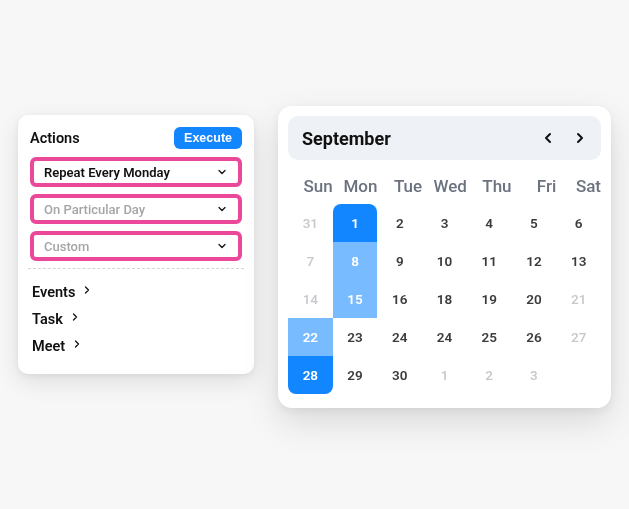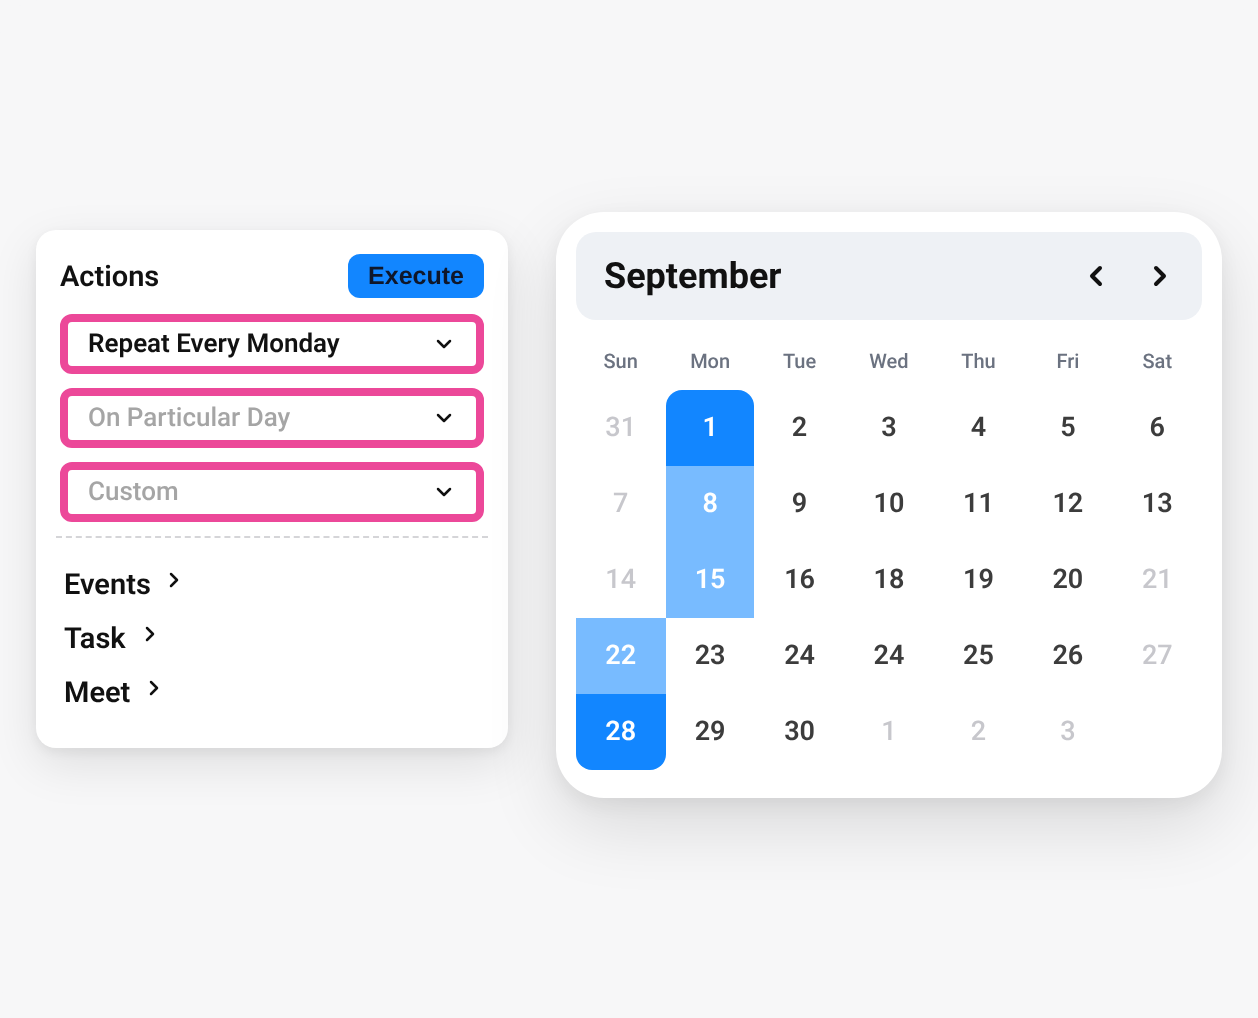--- a/index.html
+++ b/index.html
@@ -27,21 +27,21 @@
   }
   .actions-header {
     display: flex; align-items: center; justify-content: space-between;
     margin-bottom: 8px;
   }
   .actions-title {
     font-size: 14.5px; font-weight: 600; color: #111;
   }
   .execute-btn {
     background: #1286ff;
-    color: #0f172a;
+    color: #ffffff;
     border: none;
     border-radius: 6px;
     font-size: 12.5px; font-weight: 600;
     padding: 4px 10px;
     cursor: pointer;
   }
   .select-row {
     position: relative;
     border: 4px solid #ec4899;
     border-radius: 6px;
@@ -77,21 +77,21 @@
     width: 12px; height: 12px; display:inline-flex;
   }
   .chevron-right svg { width: 12px; height: 12px; display:block; }
 
   
   .calendar-card {
     position: absolute;
     left: 278px; top: 106px;
     width: 333px;
     background: #fff;
-    border-radius: 24px;
+    border-radius: 14px;
     box-shadow: 0 14px 36px rgba(0,0,0,0.12), 0 3px 10px rgba(0,0,0,0.06);
     padding: 10px 10px 14px 10px;
   }
   .cal-header {
     background: #eef1f5;
     border-radius: 10px;
     height: 44px;
     display: flex; align-items: center; justify-content: space-between;
     padding: 0 12px 0 14px;
     margin-bottom: 10px;
@@ -106,22 +106,23 @@
     width: 18px; height: 18px; display:flex; align-items:center; justify-content:center;
     cursor:pointer;
   }
   .nav-btn svg { width:16px; height:16px; display:block; }
   .cal-grid {
     display: grid;
     grid-template-columns: repeat(7, 1fr);
     text-align: center;
   }
   .dow {
-    font-size: 10px; color: #6b7280; font-weight: 500;
+    font-size: 17px; color: #6b7280; font-weight: 500;
     padding: 6px 0 8px 0;
+    text-align: right;
   }
   .day-wrap {
     display:flex; align-items:center; justify-content:center;
     height: 38px;
   }
   .day {
     width: 38px; height: 38px;
     display:flex; align-items:center; justify-content:center;
     font-size: 13.5px; font-weight: 600; color:#3c3c3c;
     cursor:pointer;

